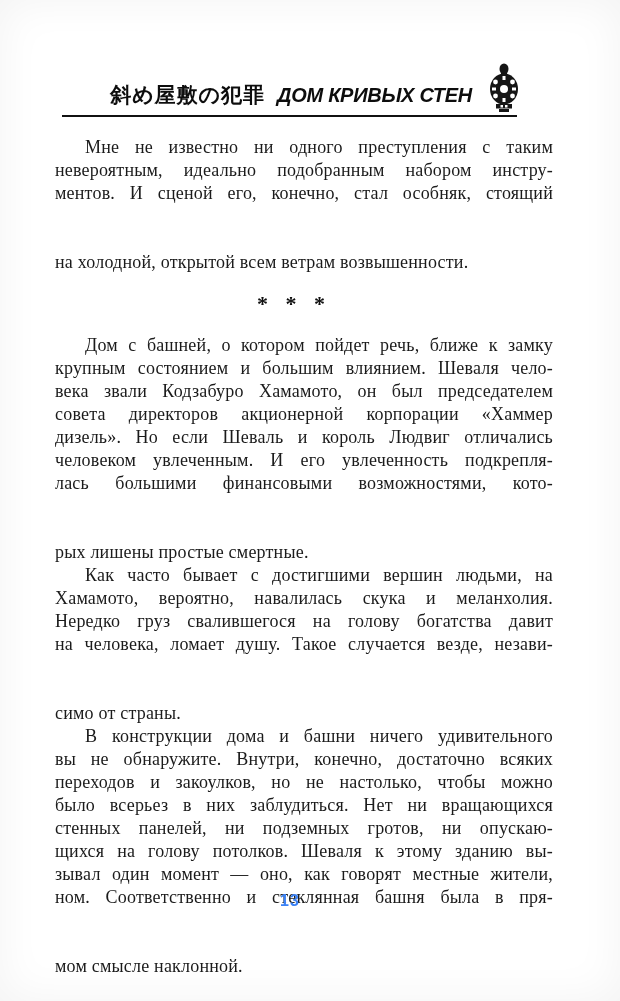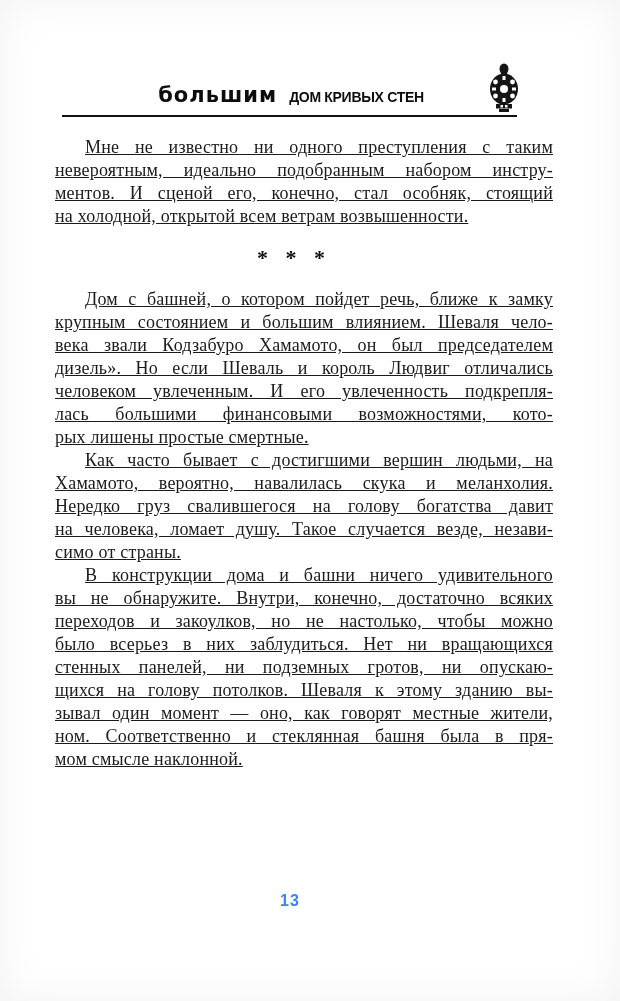--- a/index.html
+++ b/index.html
@@ -22,45 +22,45 @@
     position:absolute;top:82px;left:0;width:582px;height:26px;
     line-height:26px;text-align:center;white-space:nowrap;
     color:#0d0d0d;
   }
   .title-jp{
     font-family:"DejaVu Sans","Liberation Sans",sans-serif;
     font-weight:bold;font-size:21px;letter-spacing:1px;
   }
   .title-ru{
     font-family:"Liberation Sans","DejaVu Sans",sans-serif;
-    font-weight:bold;font-size:14px;letter-spacing:-0.3px;
+    font-weight:bold;font-size:20px;letter-spacing:-0.3px;
     margin-left:8px;
+    font-style:italic;
   }
   .header-rule{
     position:absolute;left:62px;top:115px;width:455px;height:2px;
     background:var(--rule);
   }
   .emblem{
     position:absolute;left:488px;top:63px;width:32px;height:49px;
   }
   
   .body-block{
     position:absolute;left:55px;top:136px;width:498px;
     font-size:18px;
   }
   .paragraph{margin:0;}
   .line{
     height:23px;line-height:23px;
     text-align:justify;text-align-last:justify;
     overflow:hidden;white-space:normal;
     letter-spacing:0.2px;
-    text-decoration:underline;
   }
   .line.first{text-indent:30px;}
-  .line.last{text-align-last:left;}
+  .line.last{text-align-last:left;margin-top:46px;}
   .separator{
     height:23px;line-height:26px;
     margin:17px 0 20px 0;
     text-align:center;
     font-weight:bold;font-size:22px;
     letter-spacing:6px;padding-right:20px;
     color:#101010;
   }
   
   .footer-page{
@@ -70,21 +70,21 @@
     font-weight:bold;font-size:16px;letter-spacing:1px;
     color:#3b82f6;
   }
 </style>
 </head>
 <body>
 
 <div class="page">
 
   <div class="header-title">
-    <span class="title-jp">большим</span>
+    <span class="title-jp">斜め屋敷の犯罪</span>
     <span class="title-ru">ДОМ КРИВЫХ СТЕН</span>
   </div>
 
   <div class="emblem">
     <svg width="32" height="49" viewBox="0 0 32 49" xmlns="http://www.w3.org/2000/svg">
       <ellipse cx="16" cy="6" rx="4.5" ry="5.5" fill="#151515"></ellipse>
       <rect x="13" y="9" width="6" height="6" fill="#151515"></rect>
       <ellipse cx="16" cy="26" rx="14" ry="15.5" fill="#151515"></ellipse>
       <circle cx="16" cy="26" r="4" fill="#ffffff"></circle>
       <circle cx="7.5" cy="19" r="2.4" fill="#ffffff"></circle>
@@ -109,20 +109,21 @@
         <div class="line first">Мне не известно ни одного преступления с таким</div>
         <div class="line">невероятным, идеально подобранным набором инстру-</div>
         <div class="line">ментов. И сценой его, конечно, стал особняк, стоящий</div>
         <div class="line last">на холодной, открытой всем ветрам возвышенности.</div>
       </div>
       <div class="separator">* * *</div>
       <div class="paragraph">
         <div class="line first">Дом с башней, о котором пойдет речь, ближе к замку</div>
         <div class="line">крупным состоянием и большим влиянием. Шеваля чело-</div>
         <div class="line">века звали Кодзабуро Хамамото, он был председателем</div>
+        <div class="line">совета директоров акционерной корпорации «Хаммер</div>
         <div class="line">дизель». Но если Шеваль и король Людвиг отличались</div>
         <div class="line">человеком увлеченным. И его увлеченность подкрепля-</div>
         <div class="line">лась большими финансовыми возможностями, кото-</div>
         <div class="line last">рых лишены простые смертные.</div>
       </div>
       <div class="paragraph">
         <div class="line first">Как часто бывает с достигшими вершин людьми, на</div>
         <div class="line">Хамамото, вероятно, навалилась скука и меланхолия.</div>
         <div class="line">Нередко груз свалившегося на голову богатства давит</div>
         <div class="line">на человека, ломает душу. Такое случается везде, незави-</div>

